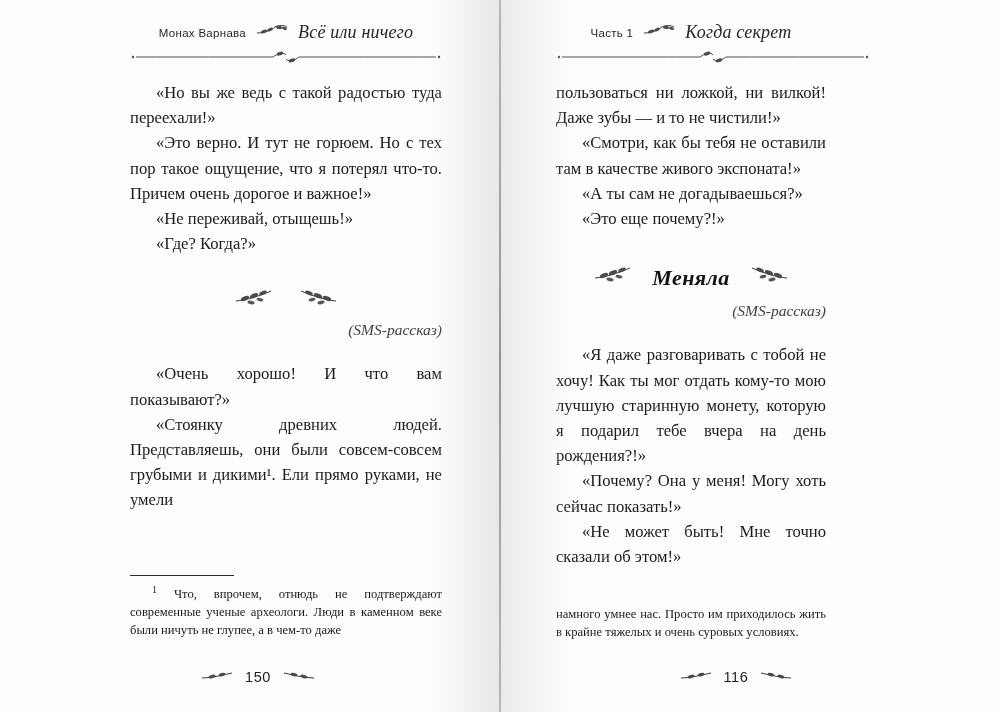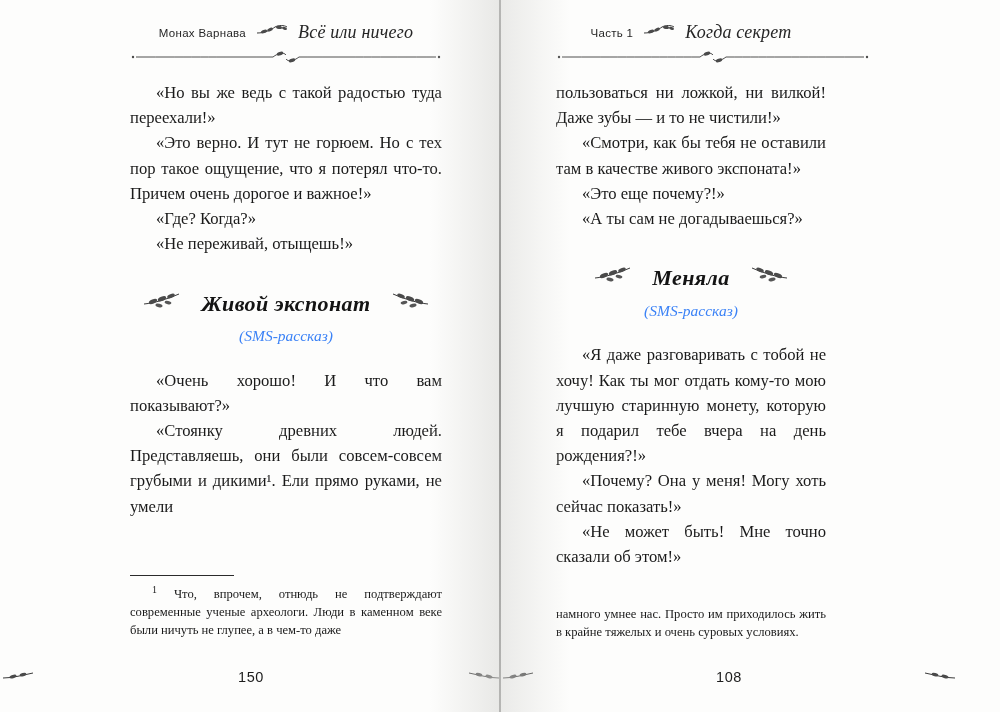--- a/index.html
+++ b/index.html
@@ -101,41 +101,41 @@
   .para {
     margin: 0;
     text-indent: 26px;
   }
   .para.noindent { text-indent: 0; }
   .para + .para { margin-top: 0px; }
 
   .section-head {
     margin-top: 30px;
     margin-bottom: 20px;
-    text-align: center;
+    text-align: right;
   }
   .section-head .deco-row {
     display: flex;
     align-items: center;
     justify-content: center;
     gap: 14px;
   }
   .section-title {
     font-family: "Liberation Serif", serif;
     font-style: italic;
     font-weight: bold;
     font-size: 22px;
     letter-spacing: 0.4px;
     color: #141414;
   }
   .section-sub {
     margin-top: 4px;
     font-style: italic;
     font-size: 15.5px;
-    color: #3b82f6;
+    color: #404040;
   }
   .footnote-wrap {
     position: absolute;
     left: 130px;
     right: 58px;
     bottom: 72px;
   }
   .footnote-rule {
     width: 104px;
     height: 1px;
@@ -157,25 +157,25 @@
     left: 56px;
     right: 130px;
     bottom: 70px;
     font-size: 12.6px;
     line-height: 1.42;
     text-align: justify;
   }
   .folio {
     position: absolute;
     bottom: 26px;
-    left: 1px;
+    left: 8px;
     width: 100%;
     display: flex;
     align-items: center;
-    justify-content: space-between;
+    justify-content: center;
     gap: 11px;
   }
   .folio-num {
     font-family: "Liberation Sans", sans-serif;
     font-size: 14.5px;
     letter-spacing: 0.6px;
     color: #1d1d1d;
   }
   sup.fn { font-size: 10px; vertical-align: super; }
 </style>
@@ -210,36 +210,35 @@
         <ellipse cx="150" cy="3.6" rx="3.4" ry="1.7" fill="#4a4a4a" transform="rotate(-20 150 3.6)"></ellipse>
         <ellipse cx="162" cy="10.4" rx="3.4" ry="1.7" fill="#4a4a4a" transform="rotate(-20 162 10.4)"></ellipse>
         <circle cx="3" cy="7" r="1.2" fill="#4a4a4a"></circle>
         <circle cx="309" cy="7" r="1.2" fill="#4a4a4a"></circle>
       </svg>
     </div>
 
     <div class="body-text">
       <p class="para">«Но вы же ведь с такой радостью туда переехали!»</p>
       <p class="para">«Это верно. И тут не горюем. Но с тех пор такое ощущение, что я потерял что-то. Причем очень дорогое и важное!»</p>
+      <p class="para">«Не переживай, отыщешь!»</p>
       <p class="para">«Где? Когда?»</p>
-      <p class="para">«Не переживай, отыщешь!»</p>
 
       <div class="section-head">
         <div class="deco-row">
           <span>
             <svg width="46" height="20" viewBox="0 0 46 20">
               <path d="M3 14 C14 13, 26 9, 38 4" stroke="#3a3a3a" stroke-width="1" fill="none"></path>
               <ellipse cx="12" cy="11.5" rx="4.4" ry="2.1" fill="#4a4a4a" transform="rotate(-22 12 11.5)"></ellipse>
               <ellipse cx="21" cy="8.8" rx="4.4" ry="2.1" fill="#4a4a4a" transform="rotate(-22 21 8.8)"></ellipse>
               <ellipse cx="30" cy="6.0" rx="4.0" ry="2.0" fill="#4a4a4a" transform="rotate(-22 30 6)"></ellipse>
               <ellipse cx="18" cy="15.5" rx="3.6" ry="1.7" fill="#565656" transform="rotate(12 18 15.5)"></ellipse>
               <ellipse cx="27" cy="12.6" rx="3.4" ry="1.6" fill="#565656" transform="rotate(12 27 12.6)"></ellipse>
             </svg>
           </span>
-          <span class="section-title">Живой экспонат</span>
           <span>
             <svg width="46" height="20" viewBox="0 0 46 20">
               <path d="M43 14 C32 13, 20 9, 8 4" stroke="#3a3a3a" stroke-width="1" fill="none"></path>
               <ellipse cx="34" cy="11.5" rx="4.4" ry="2.1" fill="#4a4a4a" transform="rotate(22 34 11.5)"></ellipse>
               <ellipse cx="25" cy="8.8" rx="4.4" ry="2.1" fill="#4a4a4a" transform="rotate(22 25 8.8)"></ellipse>
               <ellipse cx="16" cy="6.0" rx="4.0" ry="2.0" fill="#4a4a4a" transform="rotate(22 16 6)"></ellipse>
               <ellipse cx="28" cy="15.5" rx="3.6" ry="1.7" fill="#565656" transform="rotate(-12 28 15.5)"></ellipse>
               <ellipse cx="19" cy="12.6" rx="3.4" ry="1.6" fill="#565656" transform="rotate(-12 19 12.6)"></ellipse>
             </svg>
           </span>
@@ -301,22 +300,22 @@
         <ellipse cx="151" cy="3.6" rx="3.4" ry="1.7" fill="#4a4a4a" transform="rotate(-20 151 3.6)"></ellipse>
         <ellipse cx="163" cy="10.4" rx="3.4" ry="1.7" fill="#4a4a4a" transform="rotate(-20 163 10.4)"></ellipse>
         <circle cx="3" cy="7" r="1.2" fill="#4a4a4a"></circle>
         <circle cx="311" cy="7" r="1.2" fill="#4a4a4a"></circle>
       </svg>
     </div>
 
     <div class="body-text">
       <p class="para noindent">пользоваться ни ложкой, ни вилкой! Даже зубы — и то не чистили!»</p>
       <p class="para">«Смотри, как бы тебя не оставили там в качестве живого экспоната!»</p>
+      <p class="para">«А ты сам не догадываешься?»</p>
       <p class="para">«Это еще почему?!»</p>
-      <p class="para">«А ты сам не догадываешься?»</p>
 
       <div class="section-head">
         <div class="deco-row">
           <span>
             <svg width="46" height="20" viewBox="0 0 46 20">
               <path d="M3 14 C14 13, 26 9, 38 4" stroke="#3a3a3a" stroke-width="1" fill="none"></path>
               <ellipse cx="12" cy="11.5" rx="4.4" ry="2.1" fill="#4a4a4a" transform="rotate(-22 12 11.5)"></ellipse>
               <ellipse cx="21" cy="8.8" rx="4.4" ry="2.1" fill="#4a4a4a" transform="rotate(-22 21 8.8)"></ellipse>
               <ellipse cx="30" cy="6.0" rx="4.0" ry="2.0" fill="#4a4a4a" transform="rotate(-22 30 6)"></ellipse>
               <ellipse cx="18" cy="15.5" rx="3.6" ry="1.7" fill="#565656" transform="rotate(12 18 15.5)"></ellipse>
@@ -346,21 +345,21 @@
     <div class="footnote-cont">намного умнее нас. Просто им приходилось жить в крайне тяжелых и очень суровых условиях.</div>
 
     <div class="folio">
       <span>
         <svg width="34" height="12" viewBox="0 0 34 12">
           <path d="M2 8 C12 8, 22 5, 32 3" stroke="#3a3a3a" stroke-width="1" fill="none"></path>
           <ellipse cx="12" cy="6.6" rx="3.6" ry="1.7" fill="#4a4a4a" transform="rotate(-16 12 6.6)"></ellipse>
           <ellipse cx="22" cy="4.6" rx="3.4" ry="1.6" fill="#4a4a4a" transform="rotate(-16 22 4.6)"></ellipse>
         </svg>
       </span>
-      <span class="folio-num">108</span>
+      <span class="folio-num">116</span>
       <span>
         <svg width="34" height="12" viewBox="0 0 34 12">
           <path d="M32 8 C22 8, 12 5, 2 3" stroke="#3a3a3a" stroke-width="1" fill="none"></path>
           <ellipse cx="22" cy="6.6" rx="3.6" ry="1.7" fill="#4a4a4a" transform="rotate(16 22 6.6)"></ellipse>
           <ellipse cx="12" cy="4.6" rx="3.4" ry="1.6" fill="#4a4a4a" transform="rotate(16 12 4.6)"></ellipse>
         </svg>
       </span>
     </div>
   </div>
 

